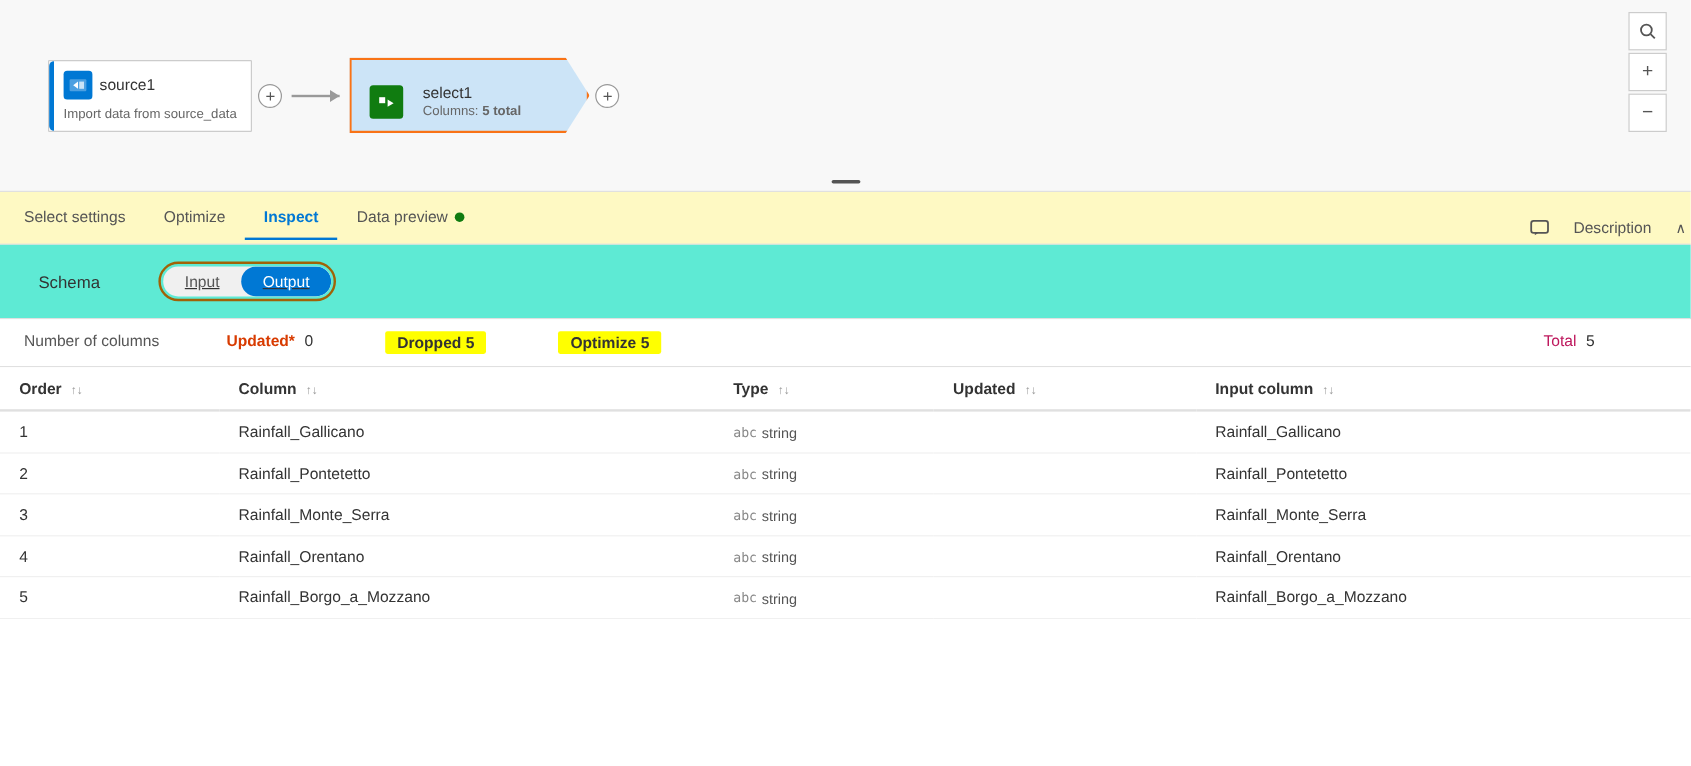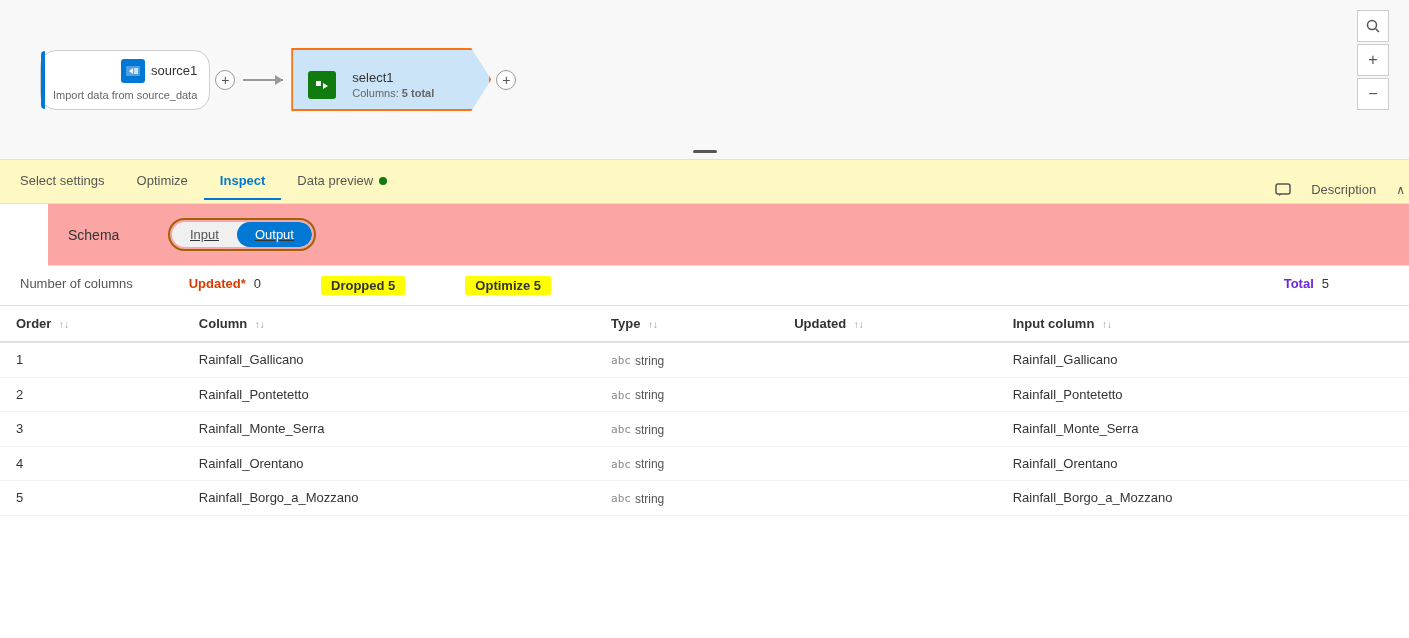--- a/index.html
+++ b/index.html
@@ -11,25 +11,25 @@
       padding: 10px 20px;
       height: 160px;
       position: relative;
       display: flex;
       align-items: center;
     }
 
     .node-source {
       background: #fff;
       border: 1px solid #ccc;
-      border-radius: 16px;
+      border-radius: 1px;
       padding: 8px 12px;
       display: flex;
       flex-direction: column;
-      align-items: flex-end;
+      align-items: flex-start;
       min-width: 160px;
       position: relative;
     }
 
     .node-source-header {
       display: flex;
       align-items: center;
       gap: 6px;
       margin-bottom: 4px;
     }
@@ -205,27 +205,26 @@
       cursor: pointer;
       font-size: 13px;
       margin-top: 16px;
     }
 
     .chevron-up {
       font-size: 12px;
     }
 
     .schema-section {
-      padding: 14px 20px;
+      padding: 14px 32px;
       border-bottom: 1px solid #e0e0e0;
       display: flex;
       align-items: center;
       gap: 20px;
-      background: #fca5a5;
-      margin-left: 48px;
+      background: #5eead4;
     }
 
     .schema-label {
       font-size: 14px;
       font-weight: 500;
       color: #333;
       min-width: 80px;
     }
 
     .toggle-wrapper {
@@ -281,22 +280,22 @@
     }
 
     .stat-label.updated-label {
       color: #d83b01;
       font-weight: 600;
       margin-left: 48px;
     }
 
     .stat-label.total-label {
       font-size: 13px;
-      color: #6d28d9;
-      font-weight: 700;
+      color: #be185d;
+      font-weight: 400;
     }
 
     .stat-badge {
       padding: 2px 10px;
       border-radius: 2px;
       font-size: 13px;
       font-weight: 700;
     }
 
     .stat-badge.dropped {

